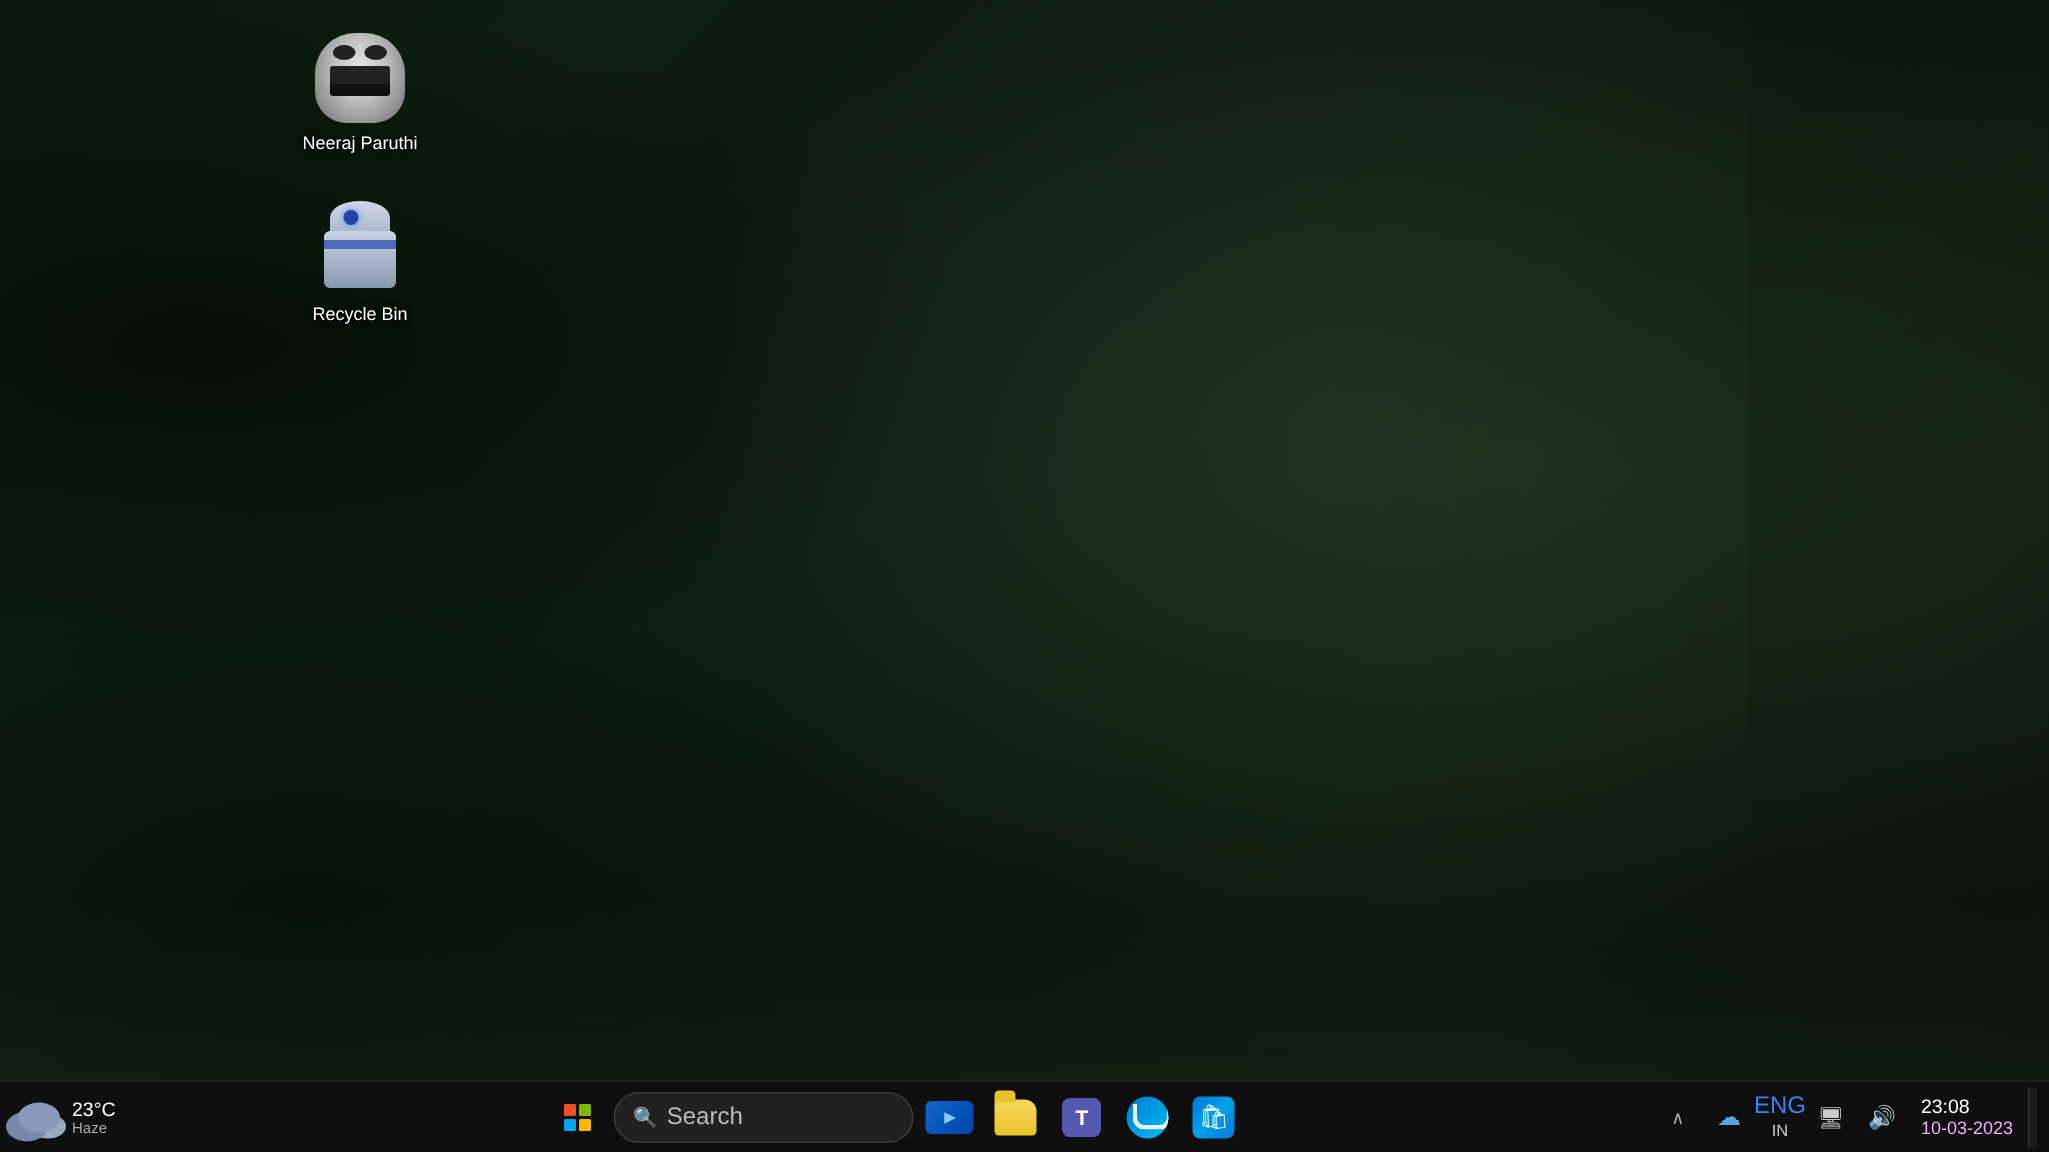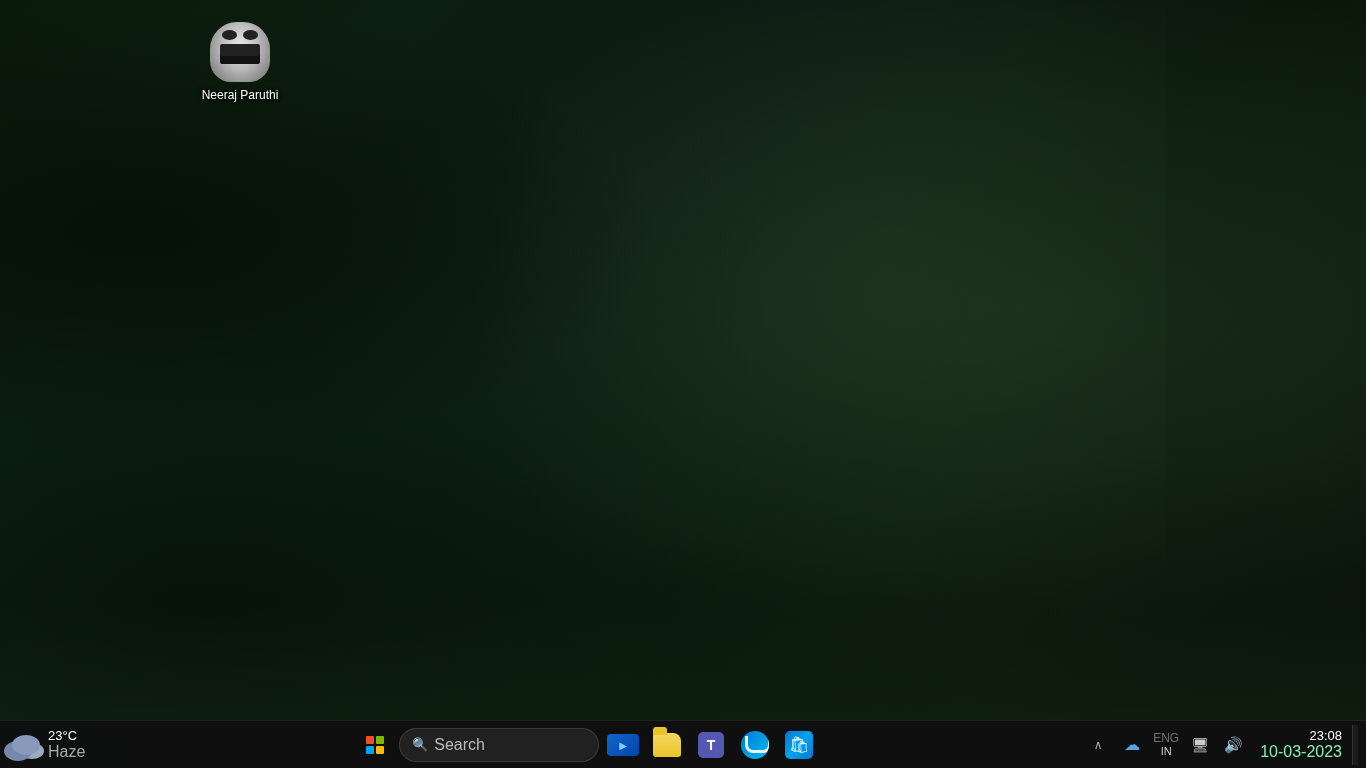--- a/index.html
+++ b/index.html
@@ -287,21 +287,21 @@
       display: flex;
       flex-direction: column;
     }
     .weather-temp {
       color: #ffffff;
       font-size: 13px;
       font-weight: 500;
     }
     .weather-desc {
       color: #aaaaaa;
-      font-size: 16px;
+      font-size: 10px;
     }
 
     
     #taskbar-center {
       flex: 1;
       display: flex;
       align-items: center;
       justify-content: center;
       gap: 4px;
     }
@@ -380,35 +380,35 @@
       justify-content: center;
       cursor: pointer;
       border-radius: 3px;
       color: #cccccc;
       font-size: 14px;
     }
 
     #clock-display {
       display: flex;
       flex-direction: column;
-      align-items: flex-end;
+      align-items: flex-start;
       padding: 0 8px;
       cursor: pointer;
       border-radius: 3px;
       height: 40px;
       justify-content: center;
     }
     .clock-time {
       color: #ffffff;
       font-size: 13px;
       font-weight: 400;
     }
     .clock-date {
-      color: #86efac;
-      font-size: 16px;
+      color: #f0abfc;
+      font-size: 12px;
     }
 
     
     
     .winamp-icon-shape {
       width: 32px;
       height: 22px;
       background: linear-gradient(135deg, #1166cc 0%, #0044aa 100%);
       border-radius: 4px;
       position: relative;
@@ -495,22 +495,22 @@
       display: flex;
       flex-direction: column;
       align-items: center;
       padding: 0 4px;
       cursor: pointer;
       height: 40px;
       justify-content: center;
       border-radius: 3px;
     }
     .lang-code {
-      color: #737373;
-      font-size: 12px;
+      color: #3b82f6;
+      font-size: 16px;
       line-height: 1.2;
       text-align: center;
     }
     .lang-country {
       color: #cccccc;
       font-size: 11px;
       line-height: 1.2;
     }
 
     
@@ -577,20 +577,31 @@
 
   <div class="desktop-icon">
     <div class="icon-img">
       <div class="stormtrooper-icon"></div>
     </div>
     <span class="icon-label">Neeraj Paruthi</span>
   </div>
 
 
 
+  <div class="desktop-icon">
+    <div class="icon-img">
+      <div class="r2d2-icon">
+        <div class="r2d2-head"></div>
+        <div class="r2d2-eye"></div>
+        <div class="r2d2-body"></div>
+        <div class="r2d2-stripe"></div>
+      </div>
+    </div>
+    <span class="icon-label">Recycle Bin</span>
+  </div>
 
 </div>
 
 <div id="taskbar">
 
   <div id="weather-widget">
     <div class="weather-icon-container">
       <div class="cloud-icon"></div>
     </div>
     <div class="weather-text">

